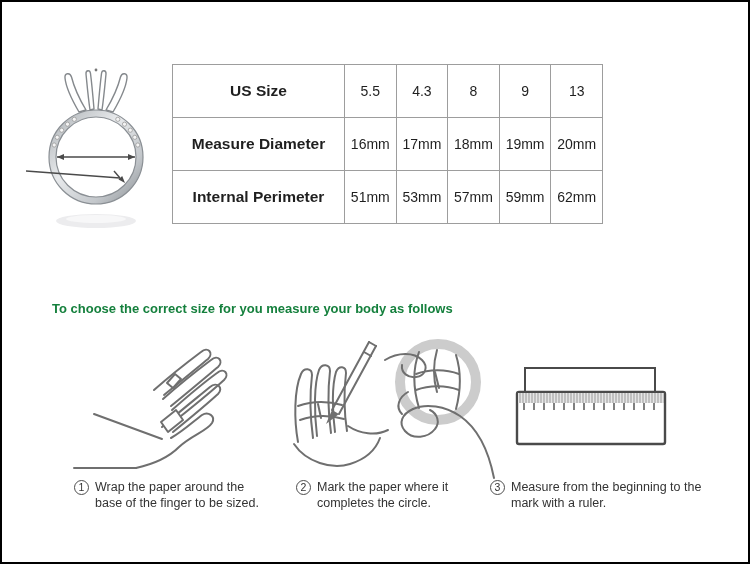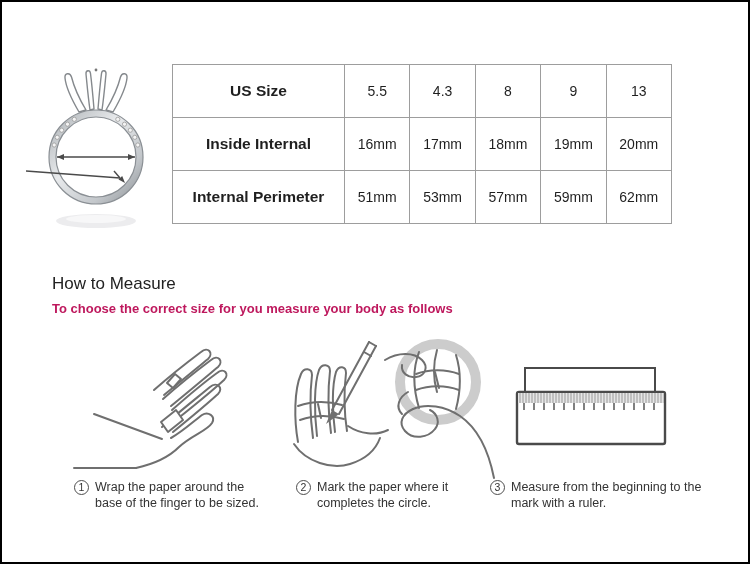--- a/index.html
+++ b/index.html
@@ -13,40 +13,40 @@
     border:2px solid #000000;
     overflow:hidden;
   }
 
   
   .ring-illustration { position:absolute; left:24px; top:36px; width:148px; height:208px; }
 
   
   table.size-chart {
     position:absolute; left:170px; top:62px;
-    width:500px; height:160px;
+    width:431px; height:160px;
     border-collapse:collapse; table-layout:fixed;padding-left:8px;
   }
   table.size-chart td {
     border:1px solid #9d9d9d;
     text-align:center; vertical-align:middle;
     font-size:14px; color:#1f1f1f;
     background:#ffffff;
   }
   table.size-chart td.row-label { font-weight:bold; font-size:15.5px; }
   table.size-chart col.label-col { width:172px; }
 
   
   .measure-title {
     position:absolute; left:50px; top:272px;
     font-size:17px; font-weight:normal; color:#222222;
   }
   .measure-subtitle {
     position:absolute; left:50px; top:299px;
-    font-size:13px; font-weight:bold; color:#be185d;
+    font-size:13px; font-weight:bold; color:#15803d;
   }
 
   .step-art { position:absolute; }
   .step1-art { left:56px;  top:330px; width:232px; height:146px; }
   .step2-art { left:286px; top:328px; width:212px; height:150px; }
   .step3-art { left:505px; top:352px; width:170px; height:102px; }
 
   .step-caption {
     position:absolute; top:477px;
     display:flex; align-items:flex-start; gap:6px;
@@ -132,39 +132,38 @@
     <tbody>
         <tr>
       <td class="row-label">US Size</td>
       <td>5.5</td>
       <td>4.3</td>
       <td>8</td>
       <td>9</td>
       <td>13</td>
     </tr>
     <tr>
-      <td class="row-label">Inside Internal</td>
+      <td class="row-label">Measure Diameter</td>
       <td>16mm</td>
       <td>17mm</td>
       <td>18mm</td>
       <td>19mm</td>
       <td>20mm</td>
     </tr>
     <tr>
       <td class="row-label">Internal Perimeter</td>
       <td>51mm</td>
       <td>53mm</td>
       <td>57mm</td>
       <td>59mm</td>
       <td>62mm</td>
     </tr>
   </tbody>
     </table>
 
-  <div class="measure-title">How to Measure</div>
   <div class="measure-subtitle">To choose the correct size for you measure your body as follows</div>
 
   <svg class="step-art step1-art" viewBox="0 0 232 146">
     <g class="line">
       <path d="M36,82 L104,107"></path>
       <path d="M16,136 L78,136"></path>
       <path d="M78,136 C96,132 112,124 121,115 C134,103 149,99 154,91 C158,84 150,79 144,83 C136,89 124,100 113,106"></path>
       <path d="M104,95 C122,79 140,65 152,55 C159,49 166,56 160,62 C149,72 131,87 115,100"></path>
       <path d="M114,78 C131,63 148,49 159,41 C166,35 172,42 166,48 C155,58 138,72 123,84"></path>
       <path d="M105,67 C123,51 141,37 153,28 C160,22 166,29 160,35 C148,45 129,61 113,74"></path>

